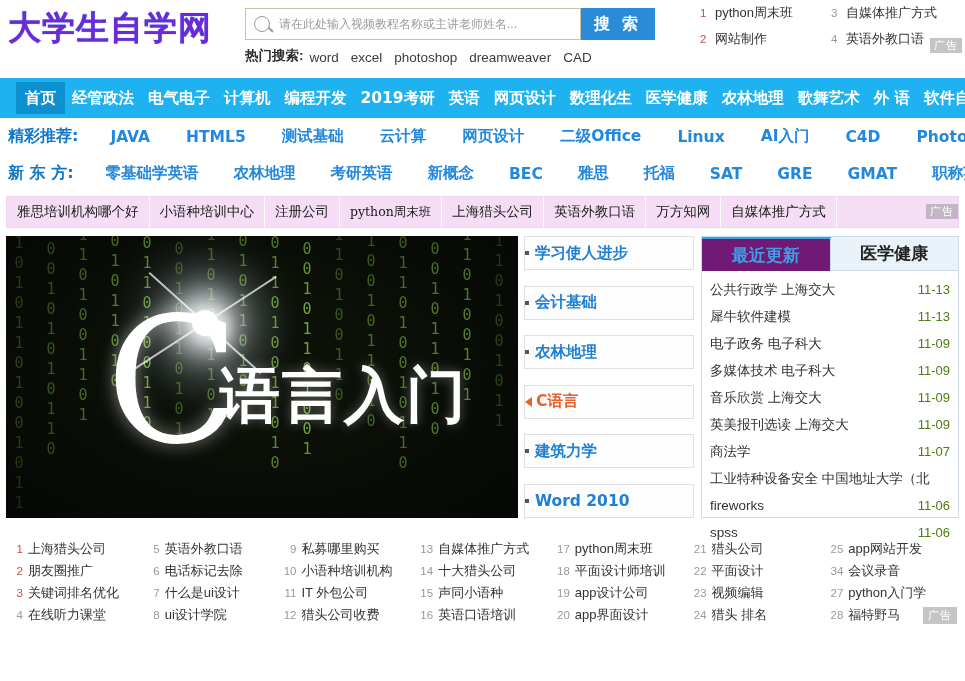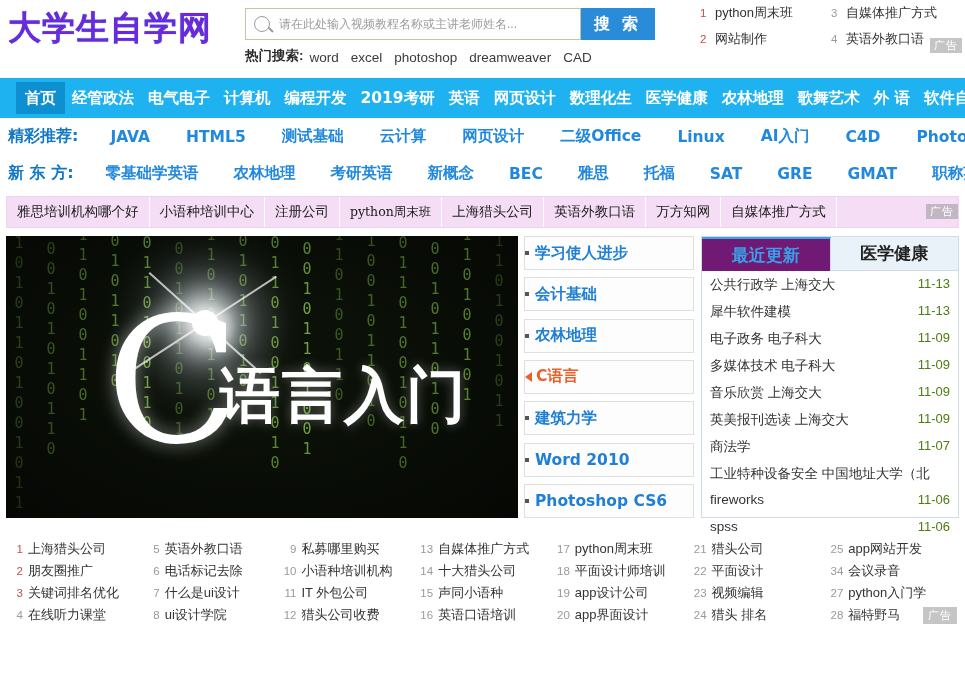--- a/index.html
+++ b/index.html
@@ -345,21 +345,21 @@
   }
   .tab.inactive {
     background: #e9f2f8;
     color: #222;
     border-bottom: 1px solid #cfdce8;
   }
   .update-list { padding: 5px 8px 0 8px; }
   .update-item {
     display: flex;
     justify-content: space-between;
-    align-items: flex-start;
+    align-items: center;
     height: 27px;
     font-size: 13.5px;
     color: #333;
     text-decoration: none;
     white-space: nowrap;
     overflow: hidden;
   }
   .update-item .t { overflow: hidden; text-overflow: clip; }
   .update-item .d { color: #4d7c0f; font-size: 13px; flex: none; margin-left: 6px; }
 
@@ -552,24 +552,20 @@
           <span class="label">C语言</span>
         </a>
         <a class="course-item" href="#">
           <span class="course-bullet"></span>
           <span class="label">建筑力学</span>
         </a>
         <a class="course-item" href="#">
           <span class="course-bullet"></span>
           <span class="label">Word 2010</span>
         </a>
-        <a class="course-item" href="#">
-          <span class="course-bullet"></span>
-          <span class="label">Photoshop CS6</span>
-        </a>
       </div>
 
     <div class="updates">
       <div class="tabs" id="tabs">
           <div class="tab active">最近更新</div>
           <div class="tab inactive">医学健康</div>
         </div>
       <div class="update-list" id="update-list">
           <a class="update-item" href="#">
             <span class="t">公共行政学 上海交大</span>

